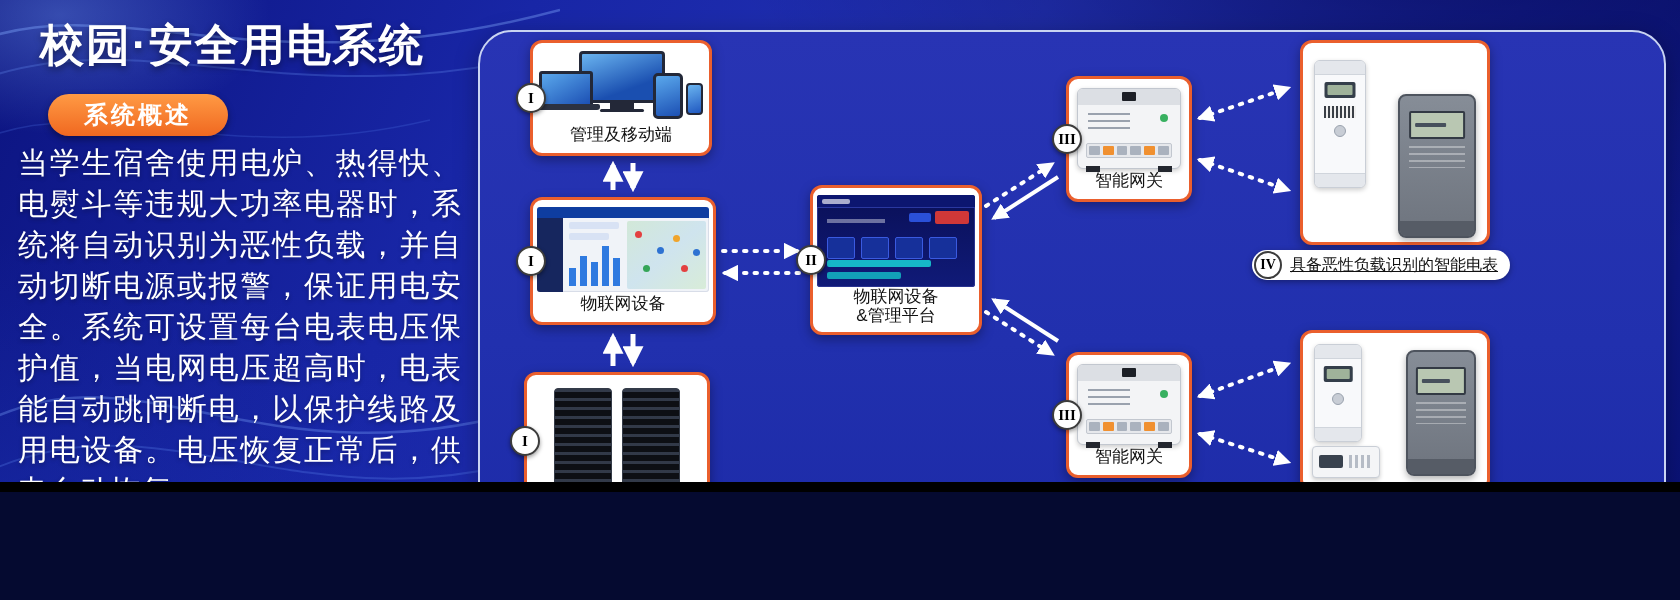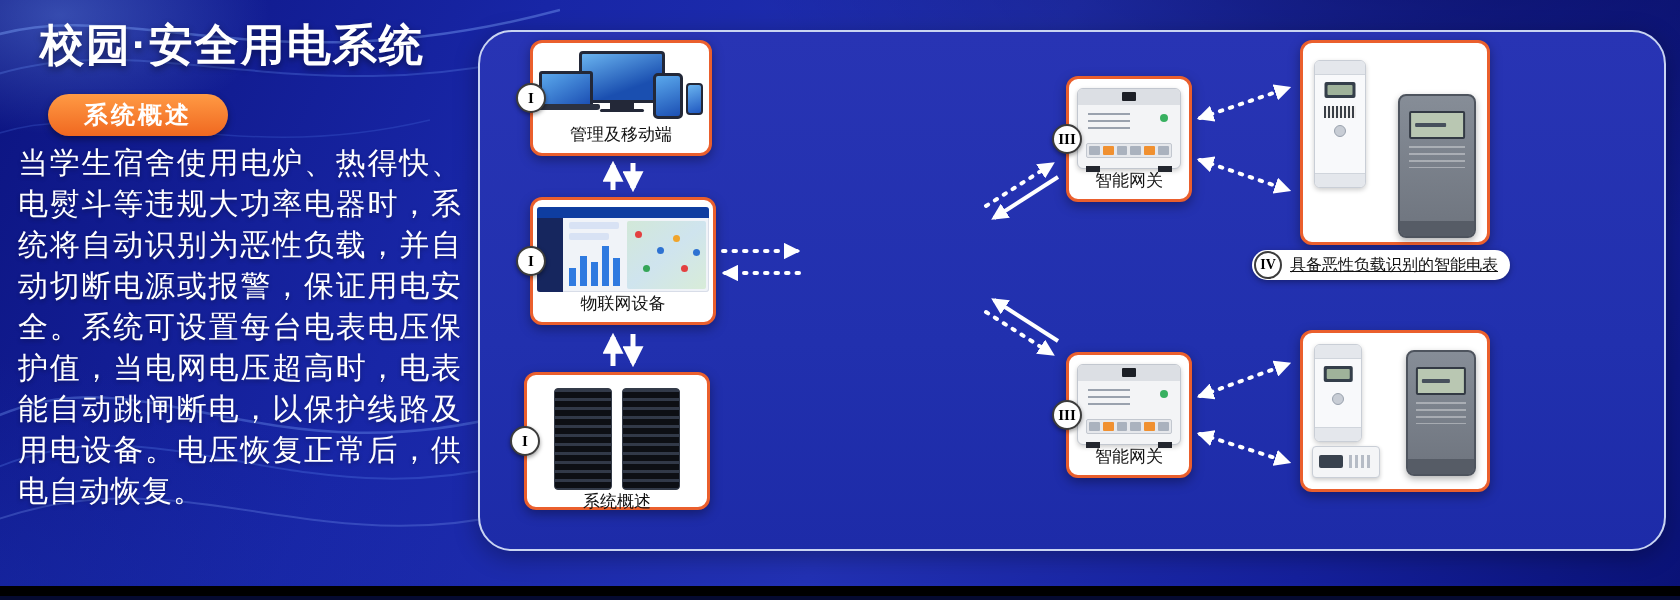--- a/index.html
+++ b/index.html
@@ -1,17 +1,17 @@
 <!DOCTYPE html>
 <html><head>
 <meta charset="utf-8">
 <style>
   html,body{margin:0;padding:0;background:#050a30;}
   .stage{
-    position:relative;width:1680px;height:596px;overflow:hidden;
+    position:relative;width:1680px;height:492px;overflow:hidden;
     font-family:"Liberation Sans","DejaVu Sans",sans-serif;
     background:
       radial-gradient(300px 170px at 60px 15px, rgba(130,175,255,.35), transparent 70%),
       radial-gradient(1200px 520px at 88% -12%, rgba(0,0,45,.45), transparent 62%),
       radial-gradient(900px 520px at -2% 112%, rgba(25,45,170,.55), transparent 60%),
       linear-gradient(115deg,#0c1480 0%,#1826a6 28%,#2231b4 55%,#15209c 80%,#0a1276 100%);
   }
   .bg-waves{position:absolute;left:0;top:0;}
   .bottom-bar{position:absolute;left:0;bottom:0;width:100%;height:10px;background:#000;}
 
@@ -211,20 +211,42 @@
 
   <div class="card" style="left:524px;top:372px;width:186px;height:138px">
     <span class="num">I</span>
     <div class="racks">
       <div class="rack"></div>
       <div class="rack"></div>
     </div>
     <div class="card-label">系统概述</div>
   </div>
 
+  <div class="card" style="left:810px;top:185px;width:172px;height:150px">
+    <span class="num">II</span>
+    <div class="shot-iot">
+      <div class="si-top"></div>
+      <div class="si-logo"></div>
+      <div class="si-red"></div>
+      <div class="si-blue"></div>
+      <div class="si-text"></div>
+      <div class="si-tiles">
+          <i></i>
+          <i></i>
+          <i></i>
+          <i></i>
+        </div>
+      <div class="si-teal1"></div>
+      <div class="si-teal2"></div>
+    </div>
+    <div class="card-label2">
+      <div>物联网设备</div>
+      <div>&amp;管理平台</div>
+    </div>
+  </div>
 
   <div class="card" style="left:1066px;top:76px;width:126px;height:126px">
     <span class="num">III</span>
     <div class="gw-dev">
       <div class="gw-top"></div>
       <div class="gw-usb"></div>
       <div class="gw-lines"></div>
       <div class="gw-led"></div>
       <div class="gw-term">
           <i></i>

